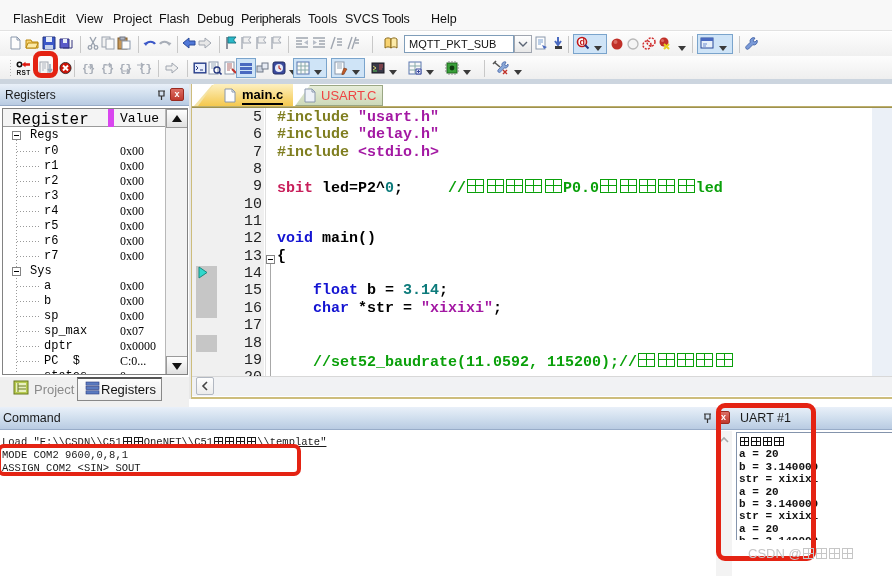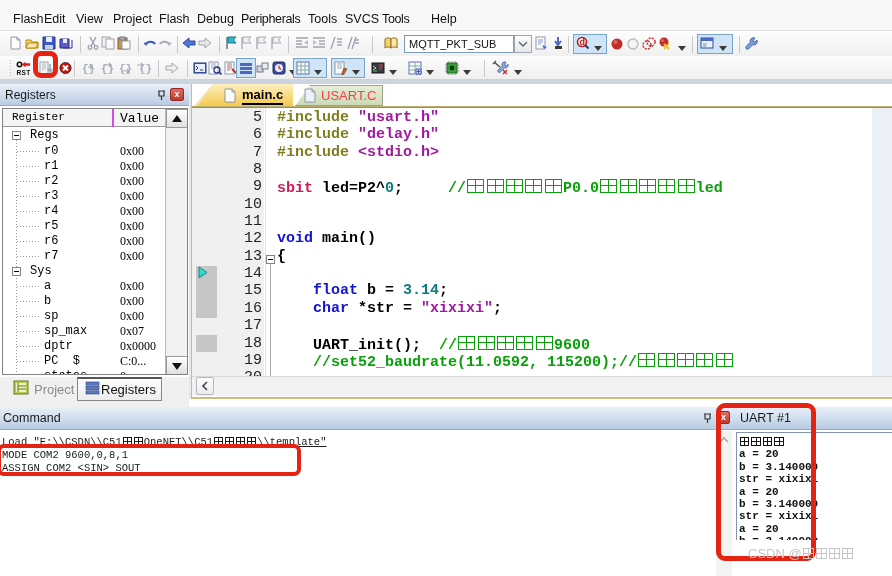--- a/index.html
+++ b/index.html
@@ -302,21 +302,21 @@
 
 <div class="ab" style="left:0;top:0;width:189px;height:22px;background:linear-gradient(#e9f0f9,#cedded 55%,#b9cbe2);border-bottom:1px solid #98acc8"></div>
 <div class="ab" style="left:5px;top:4px;font-size:12px;color:#1a1a1a">Registers</div>
 <svg class="ab" style="left:157px;top:6px" width="9" height="11" viewBox="0 0 9 11">
       <path d="M1 1h7M2 1v5h5V1M4.5 6v4" stroke="#333" fill="none" stroke-width="1.2"></path>
     </svg>
 <div class="ab" style="left:170px;top:4px;width:14px;height:13px;background:linear-gradient(#dc6e64,#c0392e);border:1px solid #9a2a20;border-radius:2px;color:#fff;font-size:9px;font-weight:bold;text-align:center;line-height:11px">x</div>
 
 <div class="ab" style="left:2px;top:24px;width:186px;height:267px;border:1px solid #828282;background:#fff;overflow:hidden">
  <div class="ab" style="left:0;top:0;width:162px;height:18px;background:#f4f4f4;border-bottom:1px solid #9a9a9a">
-   <div class="ab" style="left:0;top:0;width:111px;height:18px;border-right:2px solid #d946ef;font-family:'Liberation Mono',monospace;font-size:11px;padding:2px 5px 0 9px">Register</div>
+   <div class="ab" style="left:0;top:0;width:111px;height:18px;border-right:6px solid #d946ef;font-family:'Liberation Mono',monospace;font-size:16px;padding:2px 5px 0 9px">Register</div>
    <div class="ab" style="left:112px;top:0;width:50px;height:18px;font-family:'Liberation Mono',monospace;font-size:13px;padding:2px 0 0 5px">Value</div>
  </div>
  <div class="ab" style="left:162px;top:0;width:24px;height:267px;background:#f2f2f2;border-left:1px solid #b8b8b8"></div>
  <div class="ab" style="left:163px;top:0;width:23px;height:19px;background:linear-gradient(#fefefe,#e0e0e0);border:1px solid #9a9a9a"></div>
  <div class="ab" style="left:169px;top:6px;width:0;height:0;border-left:5px solid transparent;border-right:5px solid transparent;border-bottom:7px solid #111"></div>
  <div class="ab" style="left:163px;top:247px;width:23px;height:19px;background:linear-gradient(#fefefe,#e0e0e0);border:1px solid #9a9a9a"></div>
  <div class="ab" style="left:169px;top:254px;width:0;height:0;border-left:5px solid transparent;border-right:5px solid transparent;border-top:7px solid #111"></div>
  <div class="ab" style="left:13px;top:28px;width:1px;height:238px;background:repeating-linear-gradient(to bottom,#9a9a9a 0 1px,transparent 1px 3px)"></div>
  <div class="tbox" style="left:9px;top:22px"></div>
  <div class="rrow" style="top:19px;left:27px;font-size:12px">Regs</div>
@@ -435,21 +435,20 @@
       <div class="cl" style="top:123px"><span class="k">void</span> main()</div>
   <div class="ln" style="top:141px">13</div>
       <div class="cl" style="top:141px">{</div>
   <div class="ln" style="top:158px">14</div>
   <div class="ln" style="top:175px">15</div>
       <div class="cl" style="top:175px">    <span class="k">float</span> b = <span class="n">3.14</span>;</div>
   <div class="ln" style="top:193px">16</div>
       <div class="cl" style="top:193px">    <span class="k">char</span> *str = <span class="s">"xixixi"</span>;</div>
   <div class="ln" style="top:210px">17</div>
   <div class="ln" style="top:228px">18</div>
-      <div class="cl" style="top:228px">    UART_init();  <span class="c">//<span class="cj"></span><span class="cj"></span><span class="cj"></span><span class="cj"></span><span class="cj"></span>9600</span></div>
   <div class="ln" style="top:245px">19</div>
       <div class="cl" style="top:245px">    <span class="c">//set52_baudrate(11.0592, 115200);//<span class="cj"></span><span class="cj"></span><span class="cj"></span><span class="cj"></span><span class="cj"></span></span></div>
   <div class="ln" style="top:262px">20</div>
 </div>
 
 <div class="ab" style="left:680px;top:24px;width:20px;height:268px;background:#ebf0f7"></div>
 
 <div class="ab" style="left:0;top:292px;width:700px;height:20px;background:#f1f2f4;border-top:1px solid #d8d8d8"></div>
 <div class="ab" style="left:4px;top:293px;width:18px;height:18px;background:linear-gradient(#fefefe,#ececec);border:1px solid #b2b8c2;border-radius:2px"></div>
 <svg class="ab" style="left:9px;top:297px" width="8" height="10" viewBox="0 0 8 10">

